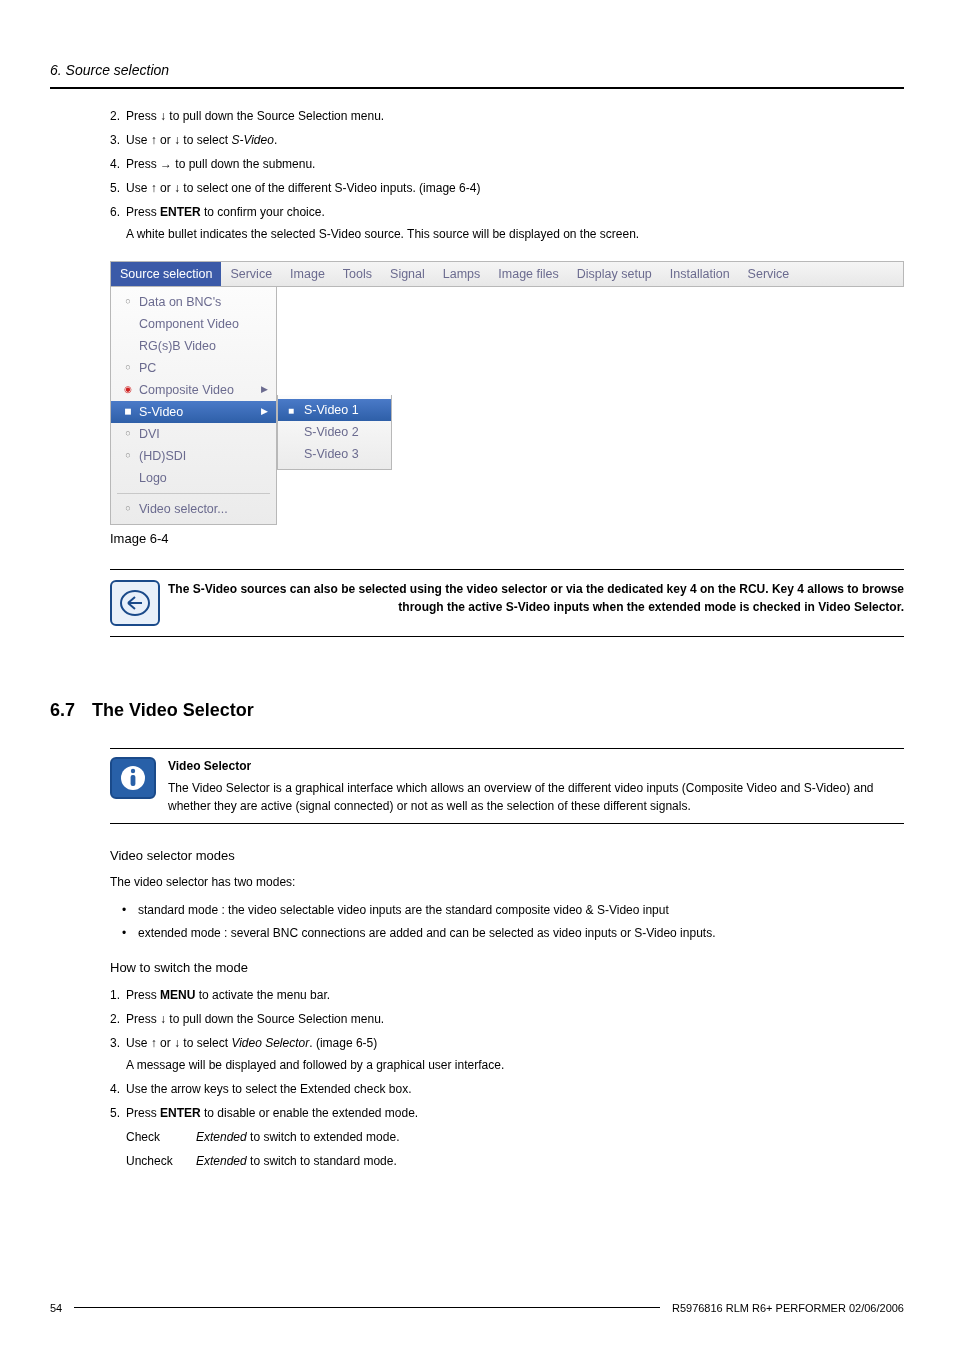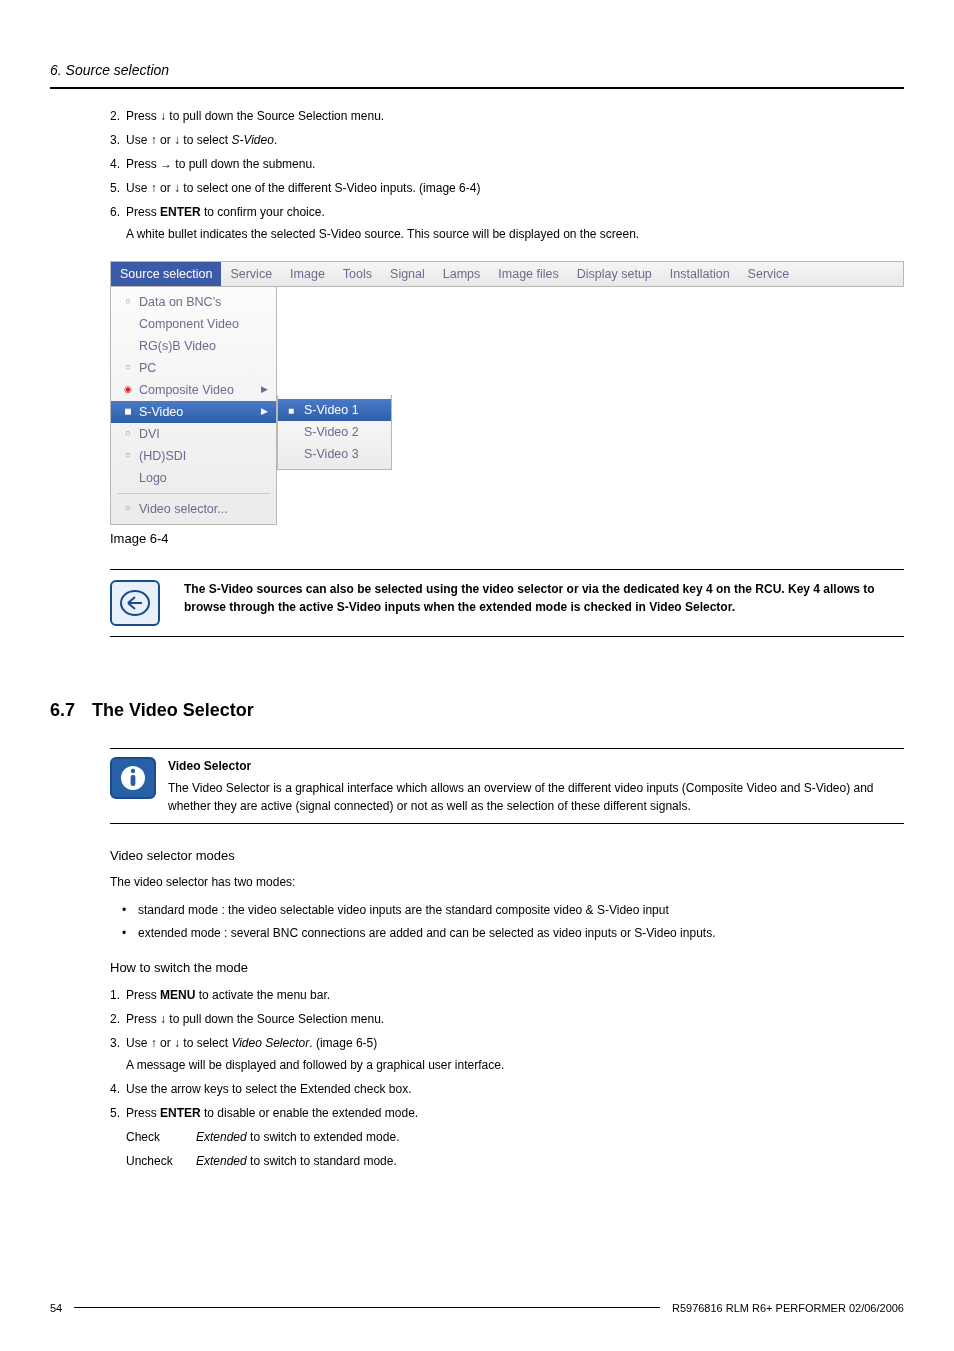--- a/index.html
+++ b/index.html
@@ -107,22 +107,23 @@
     }
     .sub-panel .row.selected .bullet { color: #fff; }
     .image-caption { font-size: 13px; margin-top: 2px; }
 
     .note-box {
       display: flex;
       margin-top: 20px;
       border-top: 1.5px solid #000;
       border-bottom: 1.5px solid #000;
       padding: 10px 0;
-      gap: 24px;
+      gap: 0;
       align-items: flex-start;
+      text-align: right;
     }
     .note-box .icon-box {
       width: 50px;
       height: 46px;
       border: 2px solid #1a4a8a;
       border-radius: 6px;
       background: #e8f0fa;
       display: flex;
       align-items: center;
       justify-content: center;

